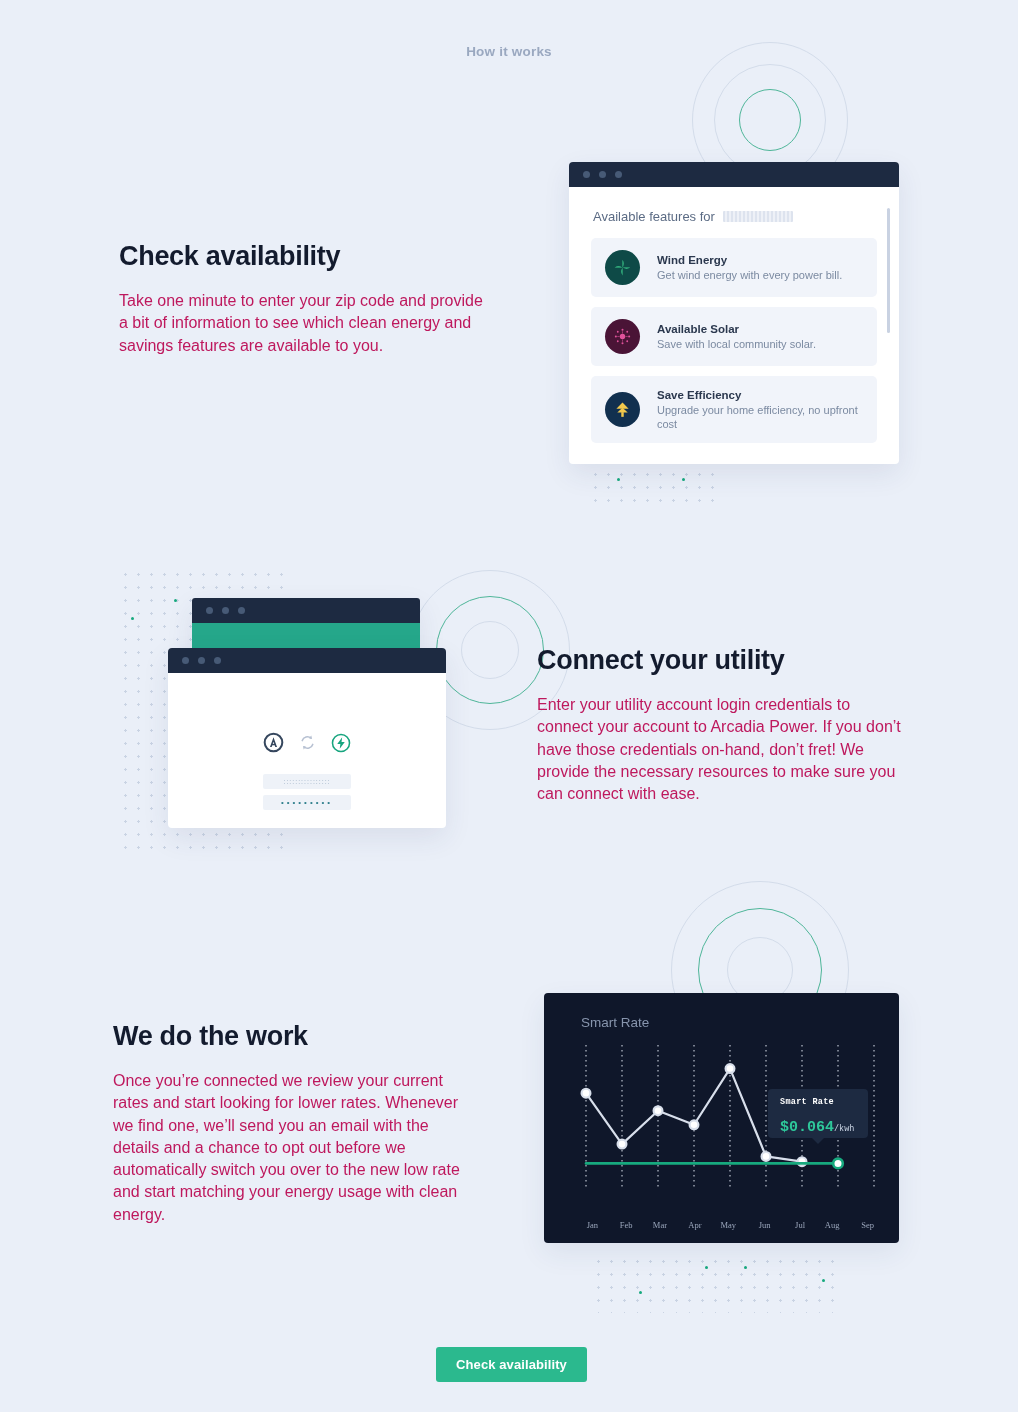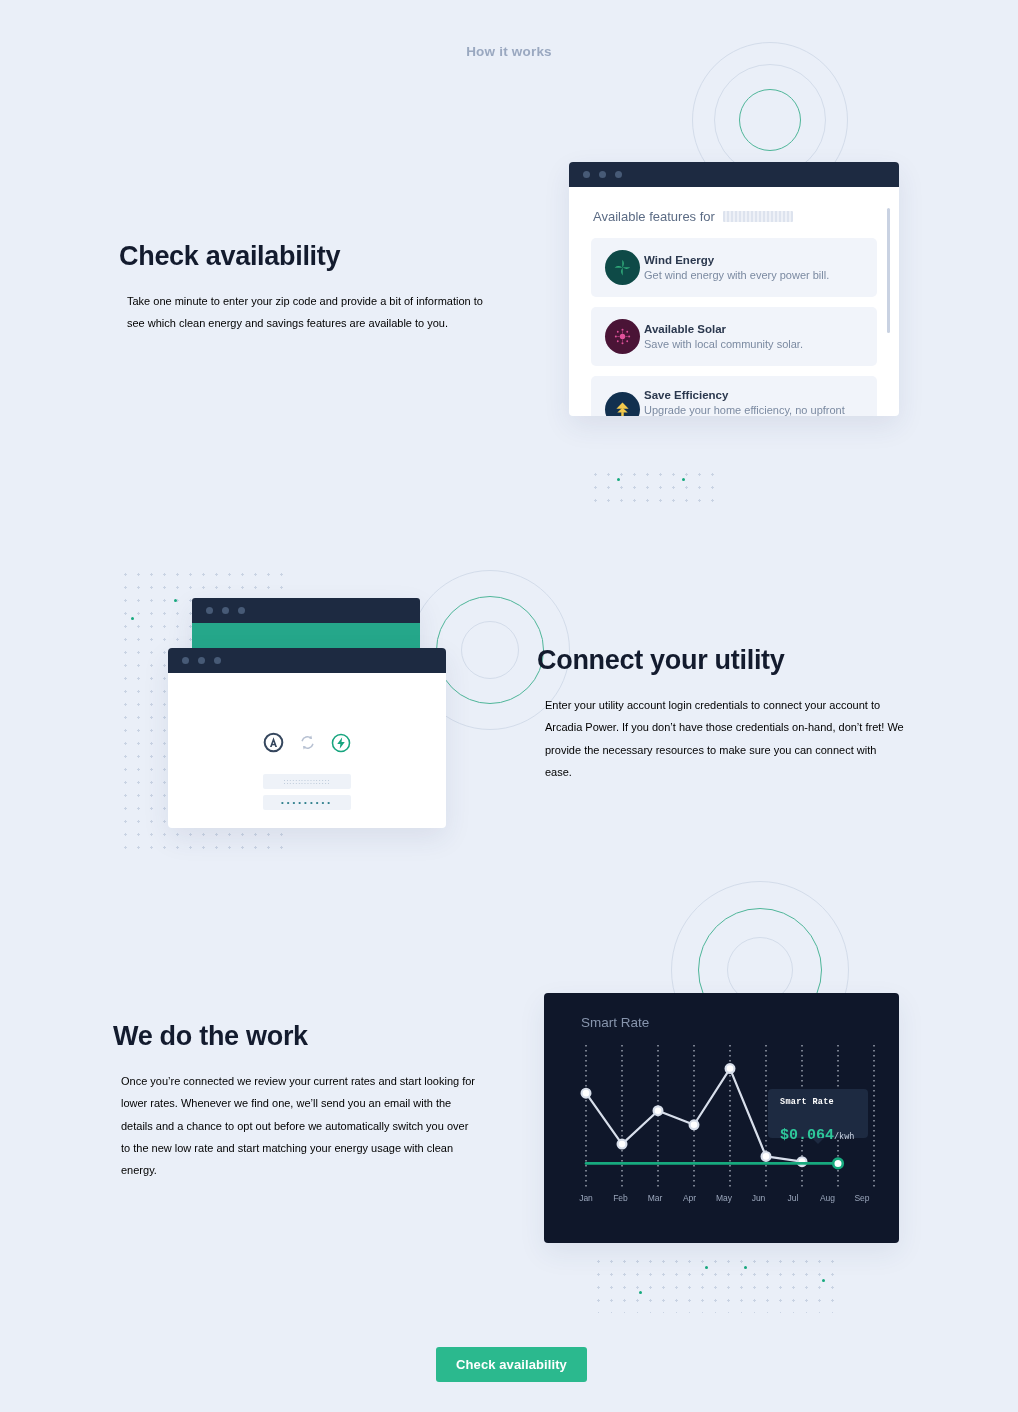--- a/index.html
+++ b/index.html
@@ -34,24 +34,23 @@
   
   .txt-col { position: absolute; }
   .sec-title {
     font-size: 27px;
     font-weight: 700;
     color: #131b2e;
     letter-spacing: -0.3px;
     margin-bottom: 18px;
   }
   .sec-body {
-    font-size: 11px;
+    font-size: 16px;
     line-height: 22.3px;
-    color: #000000;
-    margin-left: 8px;
+    color: #be185d;
   }
 
   
   .rings { position: absolute; pointer-events: none; }
   .ring {
     position: absolute;
     border-radius: 50%;
     border: 1px solid #d3dcea;
     left: 50%; top: 50%;
     transform: translate(-50%, -50%);
@@ -88,38 +87,38 @@
     align-items: center;
     padding-left: 14px;
     gap: 9px;
   }
   .win-dot {
     width: 7px; height: 7px; border-radius: 50%;
     background: #475a76;
   }
 
   
-  #card-features { left: 569px; top: 162px; width: 330px; height: 254px; }
+  #card-features { left: 569px; top: 162px; width: 330px; height: 302px; }
   .feat-head {
     display: flex; align-items: center;
     padding: 22px 0 0 24px;
     font-size: 13px;
     color: #5b6b84;
   }
   .redact {
     margin-left: 8px;
     width: 70px; height: 11px;
     background: repeating-linear-gradient(90deg,#dde3ee 0 2px,#eef1f7 2px 4px);
     border-radius: 1px;
   }
   .feat-list { padding: 14px 22px 0 22px; }
   .feat-row {
     display: flex;
     align-items: center;
-    gap: 4px;
+    gap: 17px;
     background: #f1f4fa;
     border-radius: 5px;
     padding: 12px 14px;
     margin-bottom: 10px;
     min-height: 54px;
   }
   .feat-icon {
     width: 35px; height: 35px;
     border-radius: 50%;
     flex: 0 0 35px;
@@ -167,25 +166,26 @@
   .chart-title {
     position: absolute; left: 37px; top: 22px;
     font-size: 13.5px; color: #8795ad;
   }
   .chart-plot { position: absolute; left: 0; top: 0; width: 355px; height: 250px; }
   .month-labels {
     position: absolute; left: 30px; top: 200px; width: 300px;
     display: flex; justify-content: space-between;
   }
   .month-labels span {
-    font-family: Liberation Sans, sans-serif;
+    font-family: Liberation Serif, serif;
     font-size: 8.5px;
     color: #9aa6bb;
     width: 24px;
-    text-align: center;
+    text-align: right;
+    margin-top: 27px;
   }
   .tooltip {
     position: absolute;
     left: 224px; top: 96px;
     width: 100px; height: 49px;
     background: #1d2a41;
     border-radius: 4px;
     padding: 8px 0 0 12px;
   }
   .tooltip:after {
@@ -196,21 +196,21 @@
     border-top: 6px solid #1d2a41;
   }
   .tt-label {
     font-family: "Liberation Mono", monospace;
     font-size: 8.5px; font-weight: 700;
     color: #ffffff; letter-spacing: .3px;
   }
   .tt-value {
     font-family: "Liberation Mono", monospace;
     font-size: 15px; font-weight: 700;
-    color: #2ec79a; margin-top: 20px;
+    color: #2ec79a; margin-top: 12px;
   }
   .tt-unit { font-size: 8.5px; font-weight: 400; color: #c9d3e2; }
 
   
   #cta {
     position: absolute;
     left: 436px; top: 1347px;
     width: 151px; height: 35px;
     background: #2bb98e;
     border: none; border-radius: 3px;

